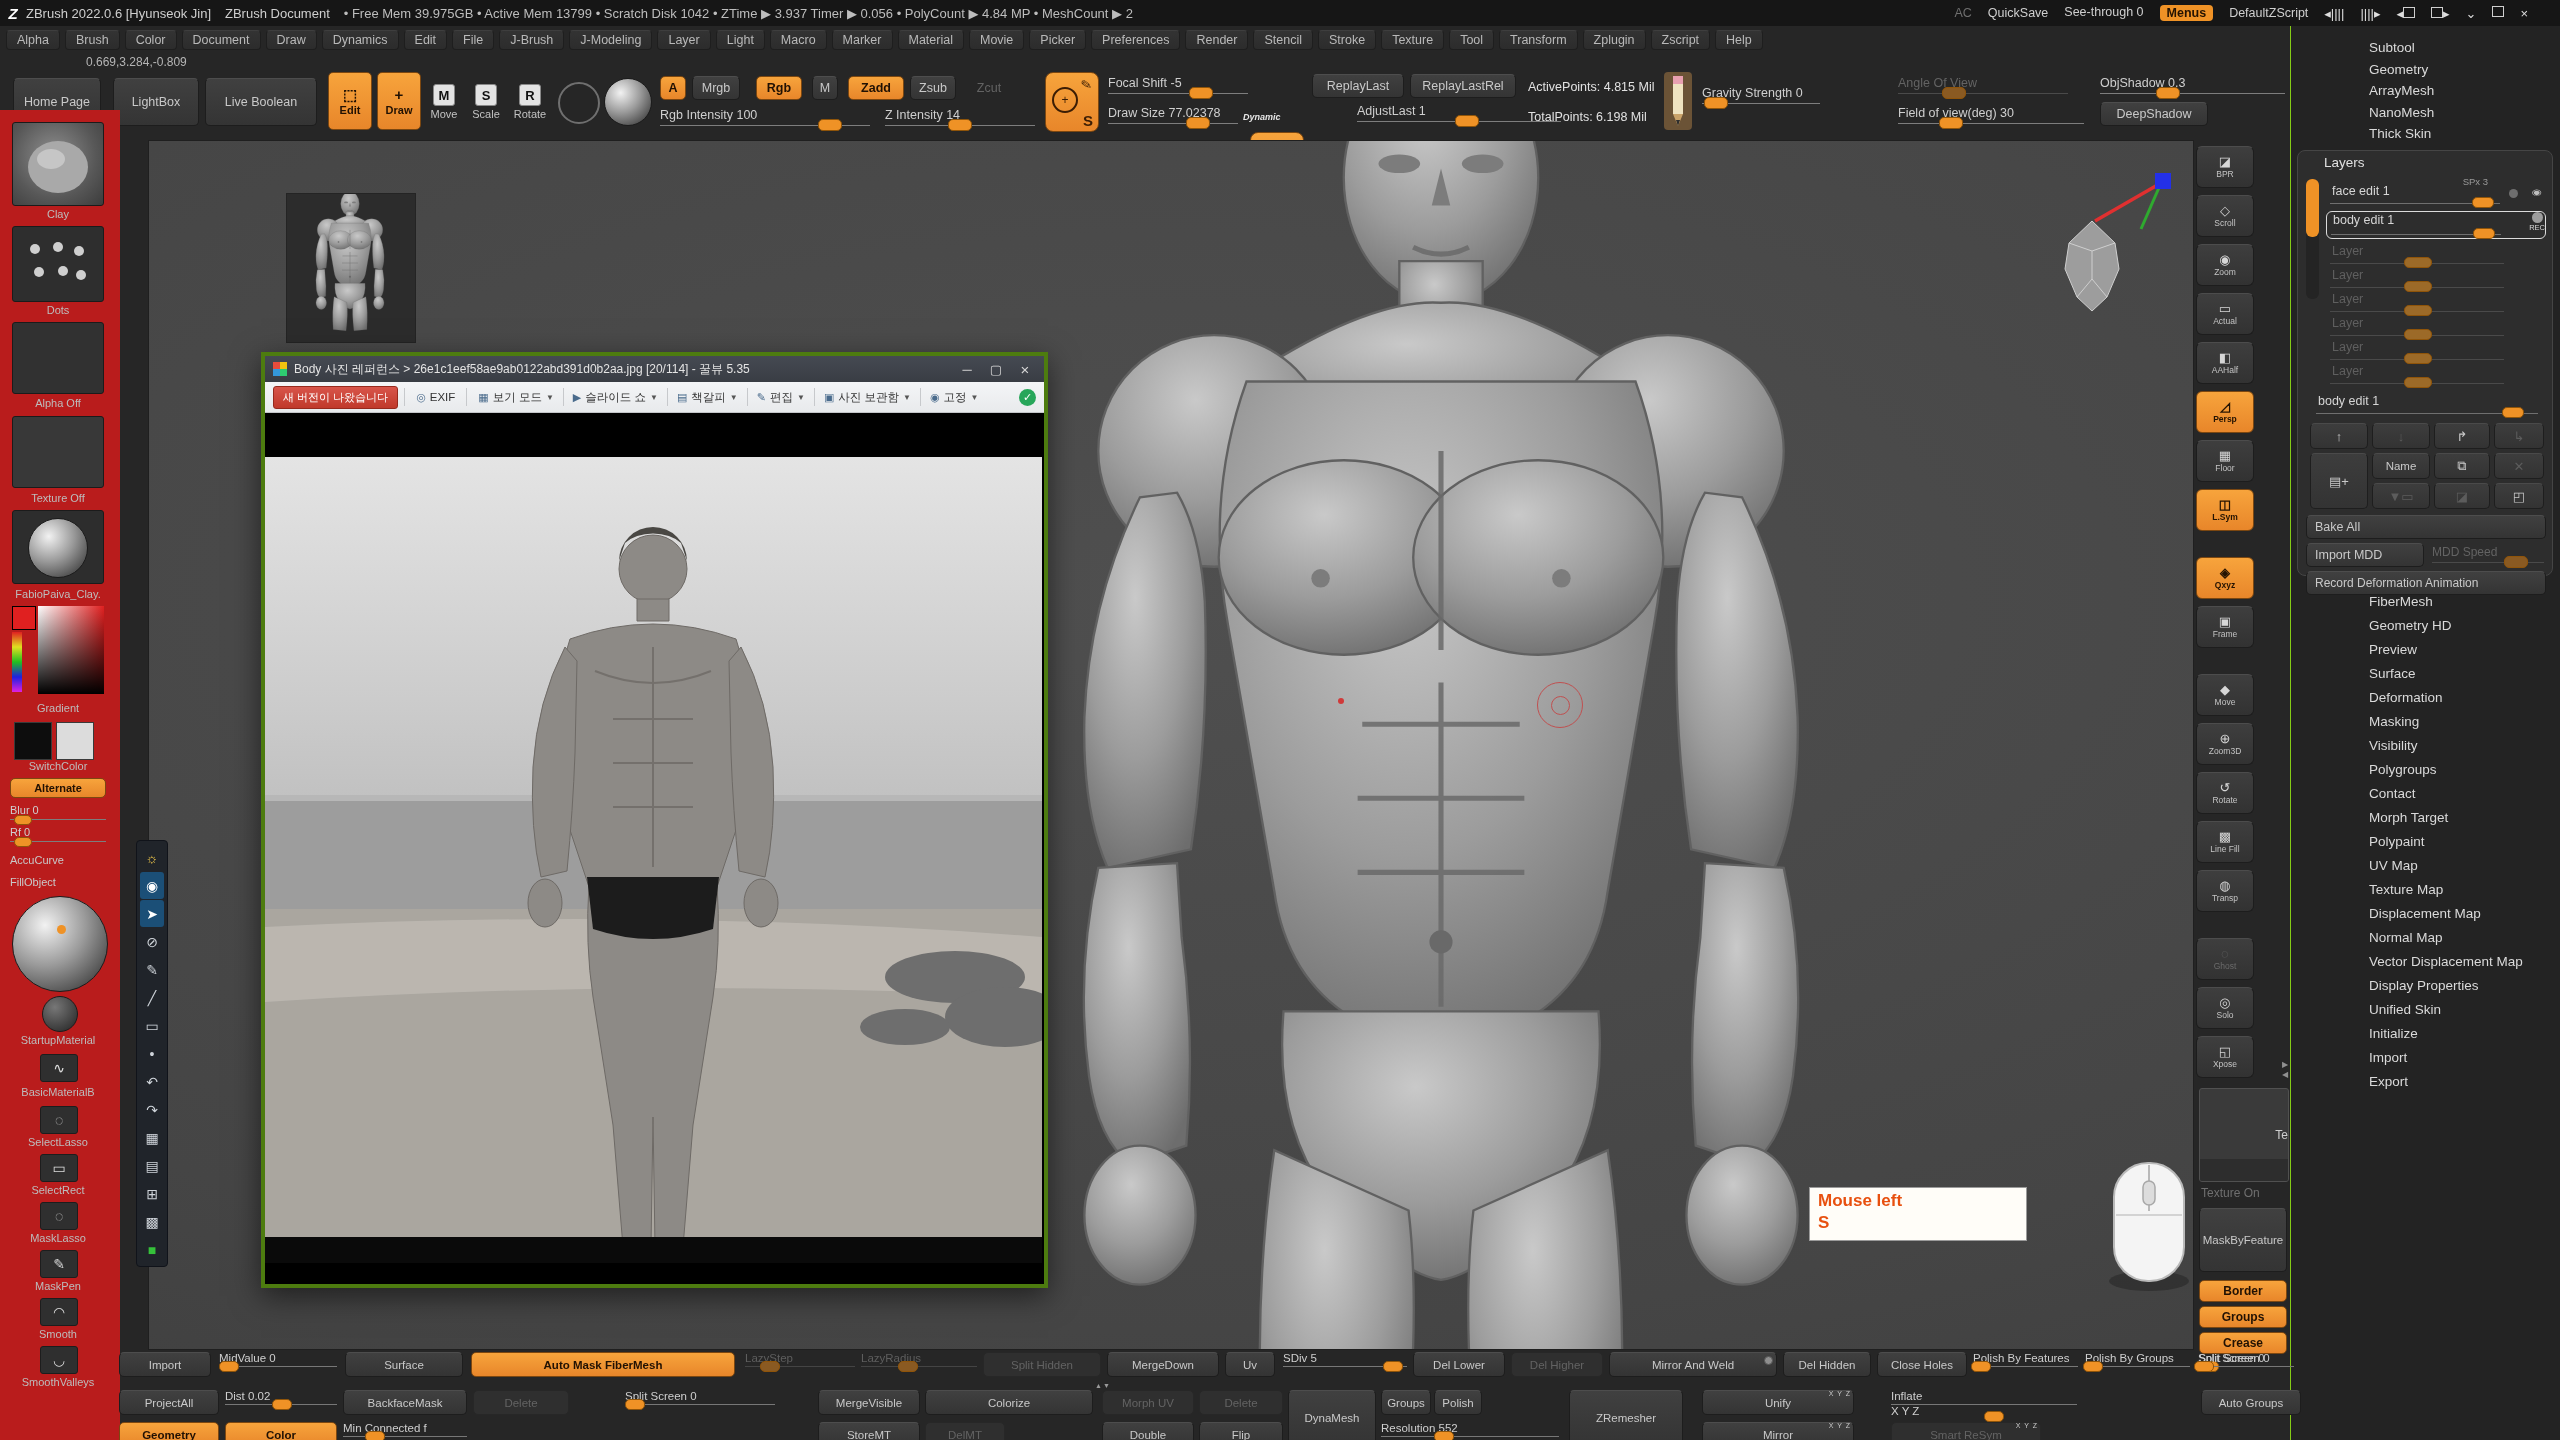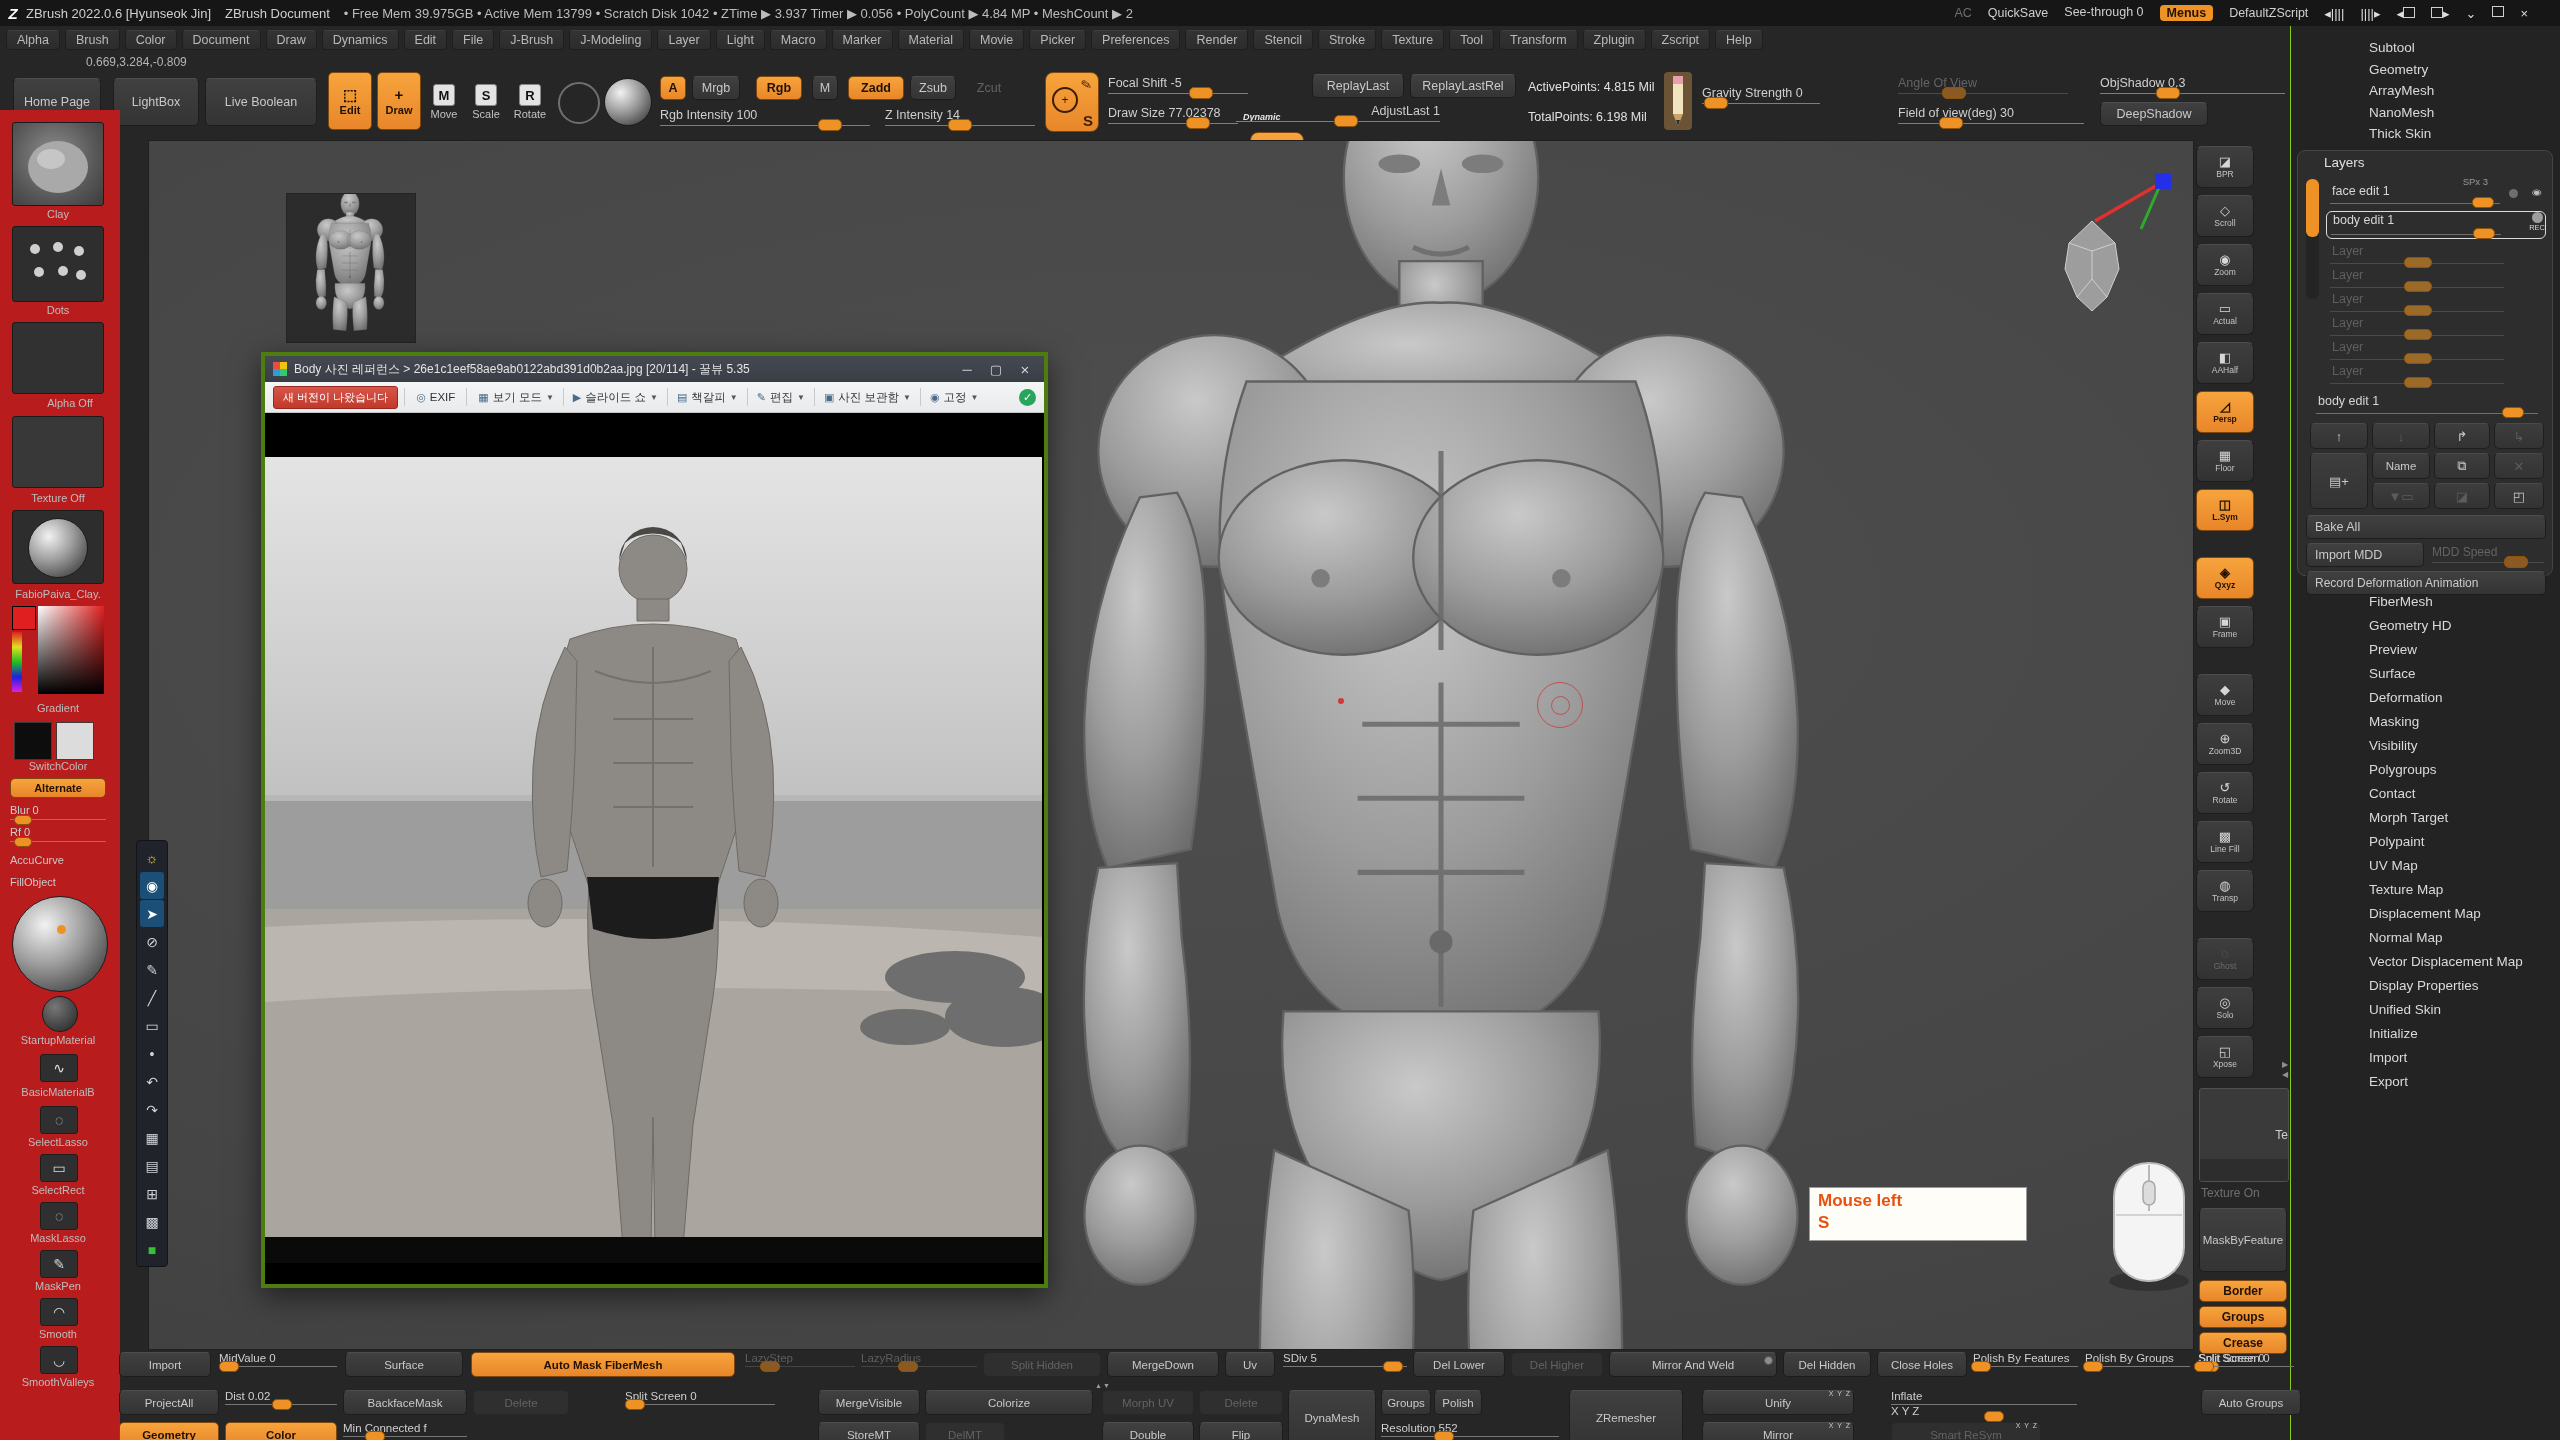--- a/index.html
+++ b/index.html
@@ -273,21 +273,21 @@
         <b class="hd" style="left:60%"></b>
       </div>
     <span class="abs" style="left:1243px;top:40px;font-size:9px;font-weight:bold;font-style:italic;color:#e6e6e6;">Dynamic</span>
     <div class="stamp abs" style="left:1250px;top:0;width:52px;height:58px;">
       <span class="cir">+</span>
         <span class="pen">✎</span>
         <span class="big">D</span>
       </div>
     <div class="btn abs" style="left:1312px;top:2px;width:92px;height:24px;">ReplayLast</div>
     <div class="btn abs" style="left:1410px;top:2px;width:106px;height:24px;">ReplayLastRel</div>
-    <div class="zsl" style="left:1236px;top:32px;width:204px;text-align:right;">
+    <div class="zsl" style="left:1357px;top:32px;width:204px;">
       <span class="lbl">AdjustLast 1</span>
         <i class="line"></i>
         <b class="hd" style="left:48%"></b>
       </div>
     <span class="abs" style="left:1528px;top:8px;font-size:12.5px;color:#e2e2e2;">ActivePoints: 4.815 Mil</span>
     <span class="abs" style="left:1528px;top:38px;font-size:12.5px;color:#e2e2e2;">TotalPoints: 6.198 Mil</span>
     <div class="abs" style="left:1664px;top:0;width:28px;height:58px;background:#6b5336;border-radius:4px;overflow:hidden;">
       <svg width="28" height="58">
           <rect x="9" y="4" width="10" height="8" fill="#e8a0b0"></rect>
           <rect x="9" y="12" width="10" height="30" fill="#efe3c0"></rect>
@@ -337,21 +337,21 @@
             <circle cx="22" cy="22" r="5"></circle>
             <circle cx="45" cy="20" r="5"></circle>
             <circle cx="66" cy="24" r="5"></circle>
             <circle cx="26" cy="45" r="5"></circle>
             <circle cx="50" cy="44" r="5"></circle>
             <circle cx="68" cy="48" r="5"></circle>
           </g>
         </svg></div>
     <span class="tlabel" style="top:194px;">Dots</span>
     <div class="thumb" style="top:212px;height:72px;background:#313131;"></div>
-    <span class="tlabel" style="top:287px;padding-left:12px;">Alpha Off</span>
+    <span class="tlabel" style="top:287px;">Alpha Off</span>
     <div class="thumb" style="top:306px;height:72px;background:#383838;"></div>
     <span class="tlabel" style="top:382px;">Texture Off</span>
     <div class="thumb" style="top:400px;height:74px;background:#2d2d2d;">
       <div class="sphere" style="width:58px;height:58px;margin:7px auto;"></div>
       </div>
     <span class="tlabel" style="top:478px;">FabioPaiva_Clay.</span>
     <div class="abs" style="position:absolute;left:10px;top:496px;width:98px;height:94px;">
       <div style="position:absolute;left:2px;top:0;width:22px;height:22px;background:#e02020;border:1px solid #000;"></div>
       <div style="position:absolute;left:2px;top:26px;width:10px;height:60px;background:linear-gradient(#e02020,#e0e020,#20c020,#2020e0,#e020e0);"></div>
       <div style="position:absolute;left:28px;top:0;width:66px;height:88px;background:linear-gradient(to bottom,rgba(0,0,0,0),#000),linear-gradient(to right,#fff,#e02020);"></div>

